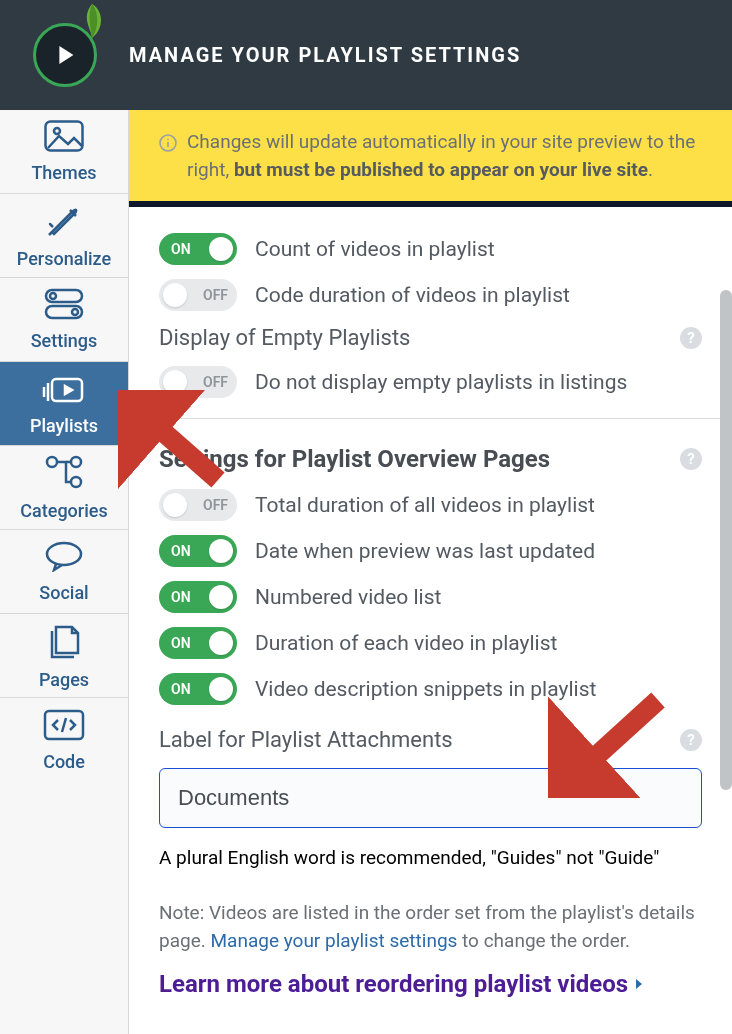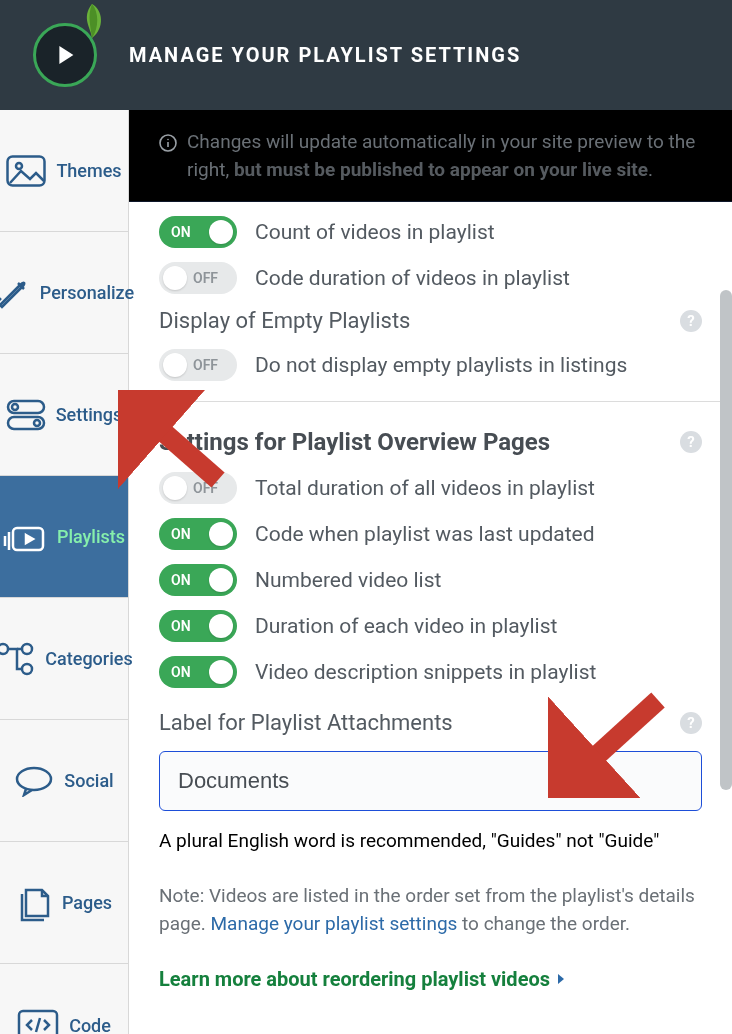--- a/index.html
+++ b/index.html
@@ -64,68 +64,68 @@
   .sidebar {
     position:absolute;
     top:110px; left:0;
     width:129px;
     height: calc(1034px - 110px);
     background:#f7f7f7;
     border-right:1px solid #d8d8d8;
   }
   .nav-item {
     width:100%;
-    height:122px;
+    height:84px;
     border-bottom:1px solid #d8d8d8;
     display:flex;
-    flex-direction:row;
+    flex-direction:column;
     align-items:center;
     justify-content:center;
     color:#2c5c8a;
     cursor:pointer;
     gap:10px;
   }
   .nav-item.active {
     background:#3c6e9e;
-    color:#86efac;
+    color:#ffffff;
   }
   .nav-label { font-size:18px; font-weight:500; }
   .nav-icon svg { display:block; }
 
   
   .main {
     position:absolute;
     top:110px; left:129px;
     width: calc(732px - 129px);
     height: calc(1034px - 110px);
     display:flex;
     flex-direction:column;
   }
   .info-bar {
-    background:#000000;
-    border-bottom:1px solid #0f172a;
+    background:#fde047;
+    border-bottom:6px solid #0f172a;
     padding:18px 30px 18px 30px;
     display:flex;
     gap:10px;
     align-items:flex-start;
     color:#6a7076;
     font-size:19px;
     line-height:1.45;
   }
   .info-icon {
     flex-shrink:0;
     margin-top:4px;
   }
   .info-text b { color:#565b60; font-weight:700;}
 
   .content {
     flex:1;
     overflow:hidden;
     position:relative;
-    padding: 14px 30px 0 30px;
+    padding: 26px 30px 0 30px;
   }
 
   .toggle-row {
     display:flex;
     align-items:center;
     gap:18px;
     margin-bottom:14px;
   }
   .toggle-label {
     font-size:21px;
@@ -140,21 +140,21 @@
     cursor:pointer;
     display:flex;
     align-items:center;
     font-size:14px;
     font-weight:600;
   }
   .toggle.on { background:#3aa757; color:#fff; }
   .toggle.on .tog-text { margin-left:12px; }
   .toggle.on .tog-knob { right:4px; }
   .toggle.off { background:#e7e9ea; color:#8e9499;}
-  .toggle.off .tog-text { margin-left:34px; }
+  .toggle.off .tog-text { margin-left:44px; }
   .toggle.off .tog-knob { left:4px; }
   .tog-knob {
     position:absolute;
     width:24px; height:24px;
     background:#fff;
     border-radius:50%;
     top:4px;
     box-shadow:0 1px 2px rgba(0,0,0,.15);
   }
 
@@ -197,24 +197,24 @@
     margin-top:18px;
   }
   .note {
     font-size:19px;
     color:#6a7076;
     margin-top:30px;
     line-height:1.45;
   }
   .note a { color:#2c6aa8; text-decoration:none; }
   .learn-more {
-    font-size:20px;
+    font-size:24px;
     font-weight:700;
-    color:#15803d;
-    margin-top:30px;
+    color:#4c1d95;
+    margin-top:16px;
     display:flex;
     align-items:center;
     gap:6px;
     cursor:pointer;
   }
 
   
   .scrollbar {
     position:absolute;
     right:0; top:290px;
@@ -396,21 +396,21 @@
         <span class="tog-knob"></span>
           <span class="tog-text">OFF</span>
       </div>
       <span class="toggle-label">Total duration of all videos in playlist</span>
     </div>
     <div class="toggle-row">
       <div class="toggle on">
         <span class="tog-text">ON</span>
           <span class="tog-knob"></span>
       </div>
-      <span class="toggle-label">Code when playlist was last updated</span>
+      <span class="toggle-label">Date when preview was last updated</span>
     </div>
     <div class="toggle-row">
       <div class="toggle on">
         <span class="tog-text">ON</span>
           <span class="tog-knob"></span>
       </div>
       <span class="toggle-label">Numbered video list</span>
     </div>
     <div class="toggle-row">
       <div class="toggle on">

